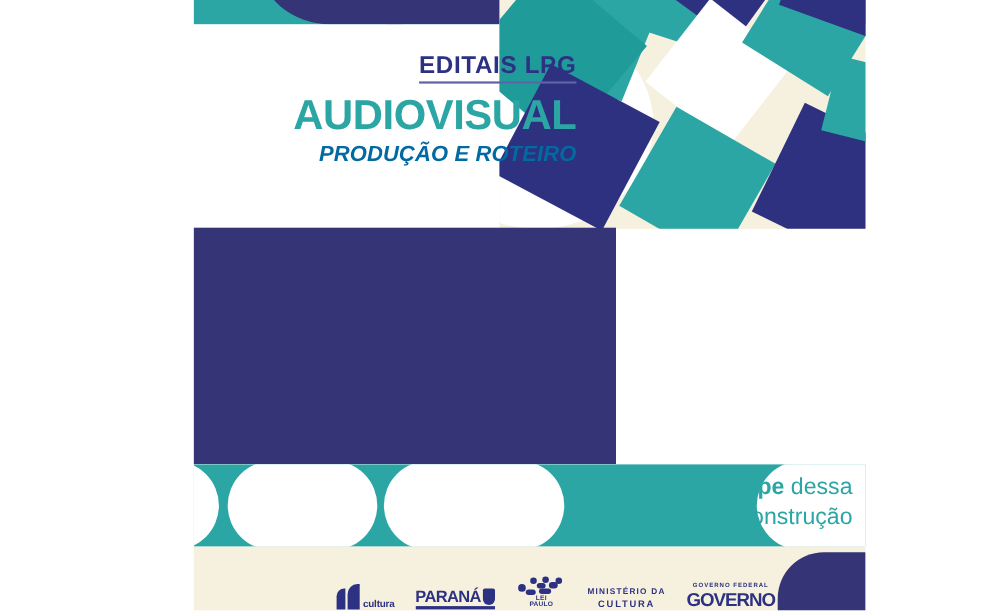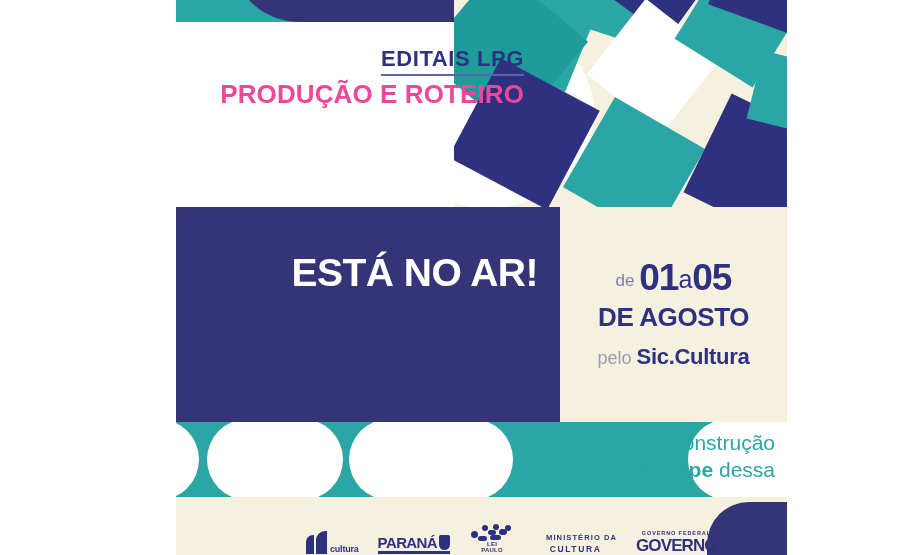--- a/index.html
+++ b/index.html
@@ -238,21 +238,21 @@
     position: absolute; background: #2C3182; border-radius: 50%;
     display: block;
   }
   .lg-lei .txt {
     font-size: 6px; font-weight: 700; line-height: 1.05; text-align: center;
     letter-spacing: 0.2px;
   }
 
   
   .lg-min { flex-direction: column; align-items: center; gap: 2px; }
-  .lg-min .l1 { font-size: 7.5px; font-weight: 700; letter-spacing: 1.1px; margin-left: 12px; }
+  .lg-min .l1 { font-size: 7.5px; font-weight: 700; letter-spacing: 1.1px; }
   .lg-min .l2 { font-size: 8.5px; font-weight: 700; letter-spacing: 1.6px; }
 
   
   .lg-brasil { flex-direction: column; align-items: center; gap: 1px; }
   .lg-brasil .l1 { font-size: 5.5px; font-weight: 700; letter-spacing: 0.9px; }
   .lg-brasil .l2 { font-size: 17px; font-weight: 700; letter-spacing: -0.9px; line-height: 1; }
 
   
   .brand {
     position: absolute;
@@ -272,26 +272,27 @@
   }
   .brand .title {
     color: #2BA6A4;
     font-size: 38px;
     font-weight: 700;
     letter-spacing: -0.4px;
     line-height: 1.02;
     margin-top: 10px;
   }
   .brand .subtitle {
-    color: #ec4899;
-    font-size: 26px;
+    color: #0369a1;
+    font-size: 20px;
     font-weight: 700;
     letter-spacing: 0.1px;
     line-height: 1;
     margin-top: 5px;
+    font-style: italic;
   }
 </style>
 </head>
 <body>
 
 <div id="poster">
 
   <div class="top-strip">
     <div class="top-strip-navy2"></div>
     <div class="top-strip-navy"></div>
@@ -309,52 +310,39 @@
     <div class="sq" style="left:152px;top:18px;width:96px;height:96px;background:#ffffff;transform:rotate(38deg);"></div>
     <div class="sq" style="left:238px;top:-22px;width:92px;height:92px;background:#2BA6A4;transform:rotate(32deg);"></div>
     <div class="sq" style="left:268px;top:-74px;width:98px;height:98px;background:#2E3180;transform:rotate(20deg);"></div>
     <div class="sq" style="left:128px;top:116px;width:104px;height:104px;background:#2BA6A4;transform:rotate(30deg);"></div>
     <div class="sq" style="left:248px;top:112px;width:110px;height:110px;background:#2E3180;transform:rotate(26deg);"></div>
     <div class="sq" style="left:300px;top:58px;width:70px;height:70px;background:#2BA6A4;transform:rotate(14deg);"></div>
   </div>
 
   <div class="brand">
     <div class="eyebrow">EDITAIS LPG</div>
+    <div class="title">AUDIOVISUAL</div>
     <div class="subtitle">PRODUÇÃO E ROTEIRO</div>
   </div>
 
   <div class="headline-box">
     <div class="headline-text">
-      <div>ESTÁ NO AR!</div>
     </div>
   </div>
 
-  <div class="cream-col">
-    <div class="date-block">
-      <div class="date-line1">
-        <span>de</span>
-        <b>01</b><span class="sep">a</span><b>05</b>
-      </div>
-      <div class="date-line2">DE AGOSTO</div>
-      <div class="date-line3">
-        <span>pelo</span>
-        <b>Sic.Cultura</b>
-      </div>
-    </div>
-  </div>
 
   <div class="pill-band">
     <div class="teal-bg"></div>
     <div class="wpill" style="left:-82px;width:105px;"></div>
     <div class="wpill" style="left:31px;width:136px;"></div>
     <div class="wpill" style="left:173px;width:164px;"></div>
     <div class="wpill" style="left:512px;width:140px;"></div>
     <div class="participe">
+      <div><b>Participe</b><span> dessa</span></div>
       <div>construção</div>
-      <div><b>Participe</b><span> dessa</span></div>
     </div>
   </div>
 
   <div class="footer">
     <div class="navy-round"></div>
     <div class="logo-row">
 
       <div class="logo lg-cultura">
         <span class="marks">
           <i class="m1"></i>

